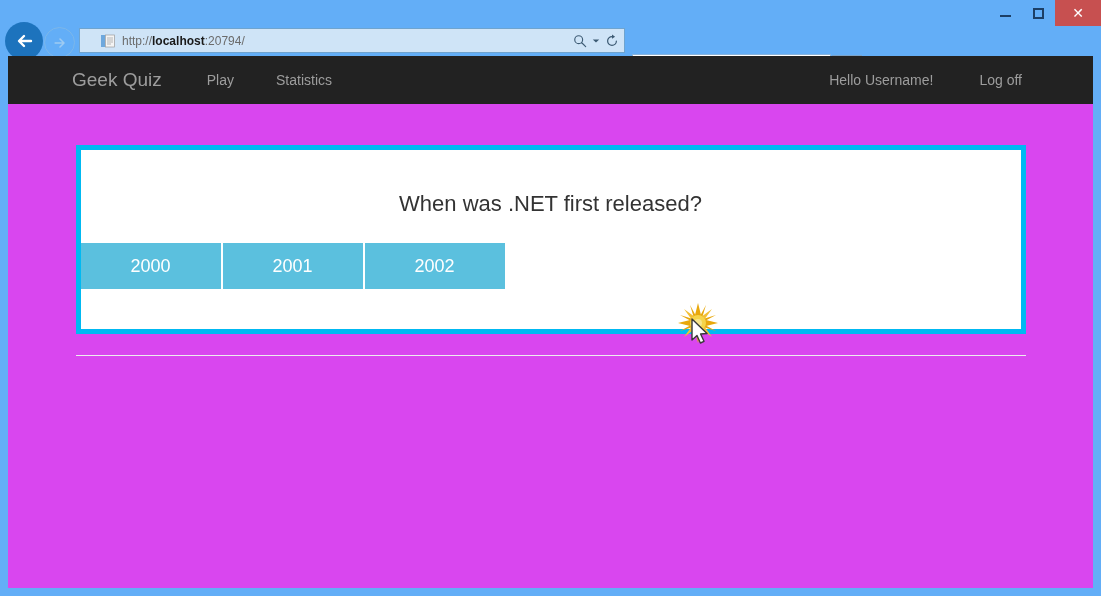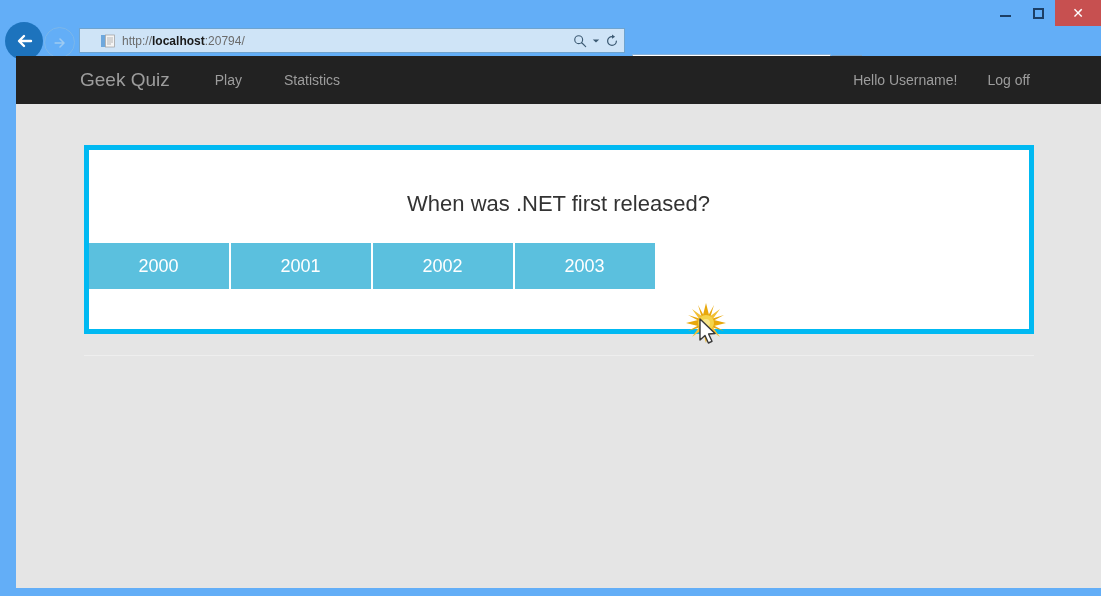--- a/index.html
+++ b/index.html
@@ -137,23 +137,23 @@
   }
   #browser-toolbuttons {
     position: absolute; right: 8px; top: 29px;
     display: flex; align-items: center; gap: 9px;
     color: #ffffff;
   }
 
   
   #viewport {
     position: absolute;
-    left: 16px; top: 56px;
+    left: 8px; top: 56px;
     width: 1085px; height: 532px;
-    background: #e5e5e5;
+    background: #d946ef;
     overflow: hidden;
   }
 
   
   #site-navbar {
     height: 48px;
     background: #222222;
     display: flex;
     align-items: center;
     color: #999999;
@@ -173,20 +173,21 @@
   .nav-link {
     font-size: 14px;
     color: #9d9d9d;
     padding: 0 15px;
     white-space: nowrap;
   }
   #user-nav {
     margin-left: auto;
     margin-right: 56px;
     display: flex;
+    gap: 16px;
   }
 
   
   #page-container {
     margin: 16px auto;
     width: 950px;
     position: relative;
   }
   #quiz-panel {
     margin-top: 41px;
@@ -334,21 +335,20 @@
     </div>
 
     <div id="page-container">
 
       <div id="quiz-panel">
         <div id="question-text">When was .NET first released?</div>
         <div id="answer-list">
           <button class="answer-button">2000</button>
           <button class="answer-button">2001</button>
           <button class="answer-button">2002</button>
-          <button class="answer-button">2003</button>
         </div>
       </div>
 
       <hr id="footer-divider">
     </div>
 
     <div id="click-indicator">
       <svg width="52" height="52" viewBox="0 0 52 52">
         <g transform="translate(22,22)">
           <path d="M0,-20 L3.5,-6 L0,0 L-3.5,-6 Z" fill="#e8a80c"></path>

